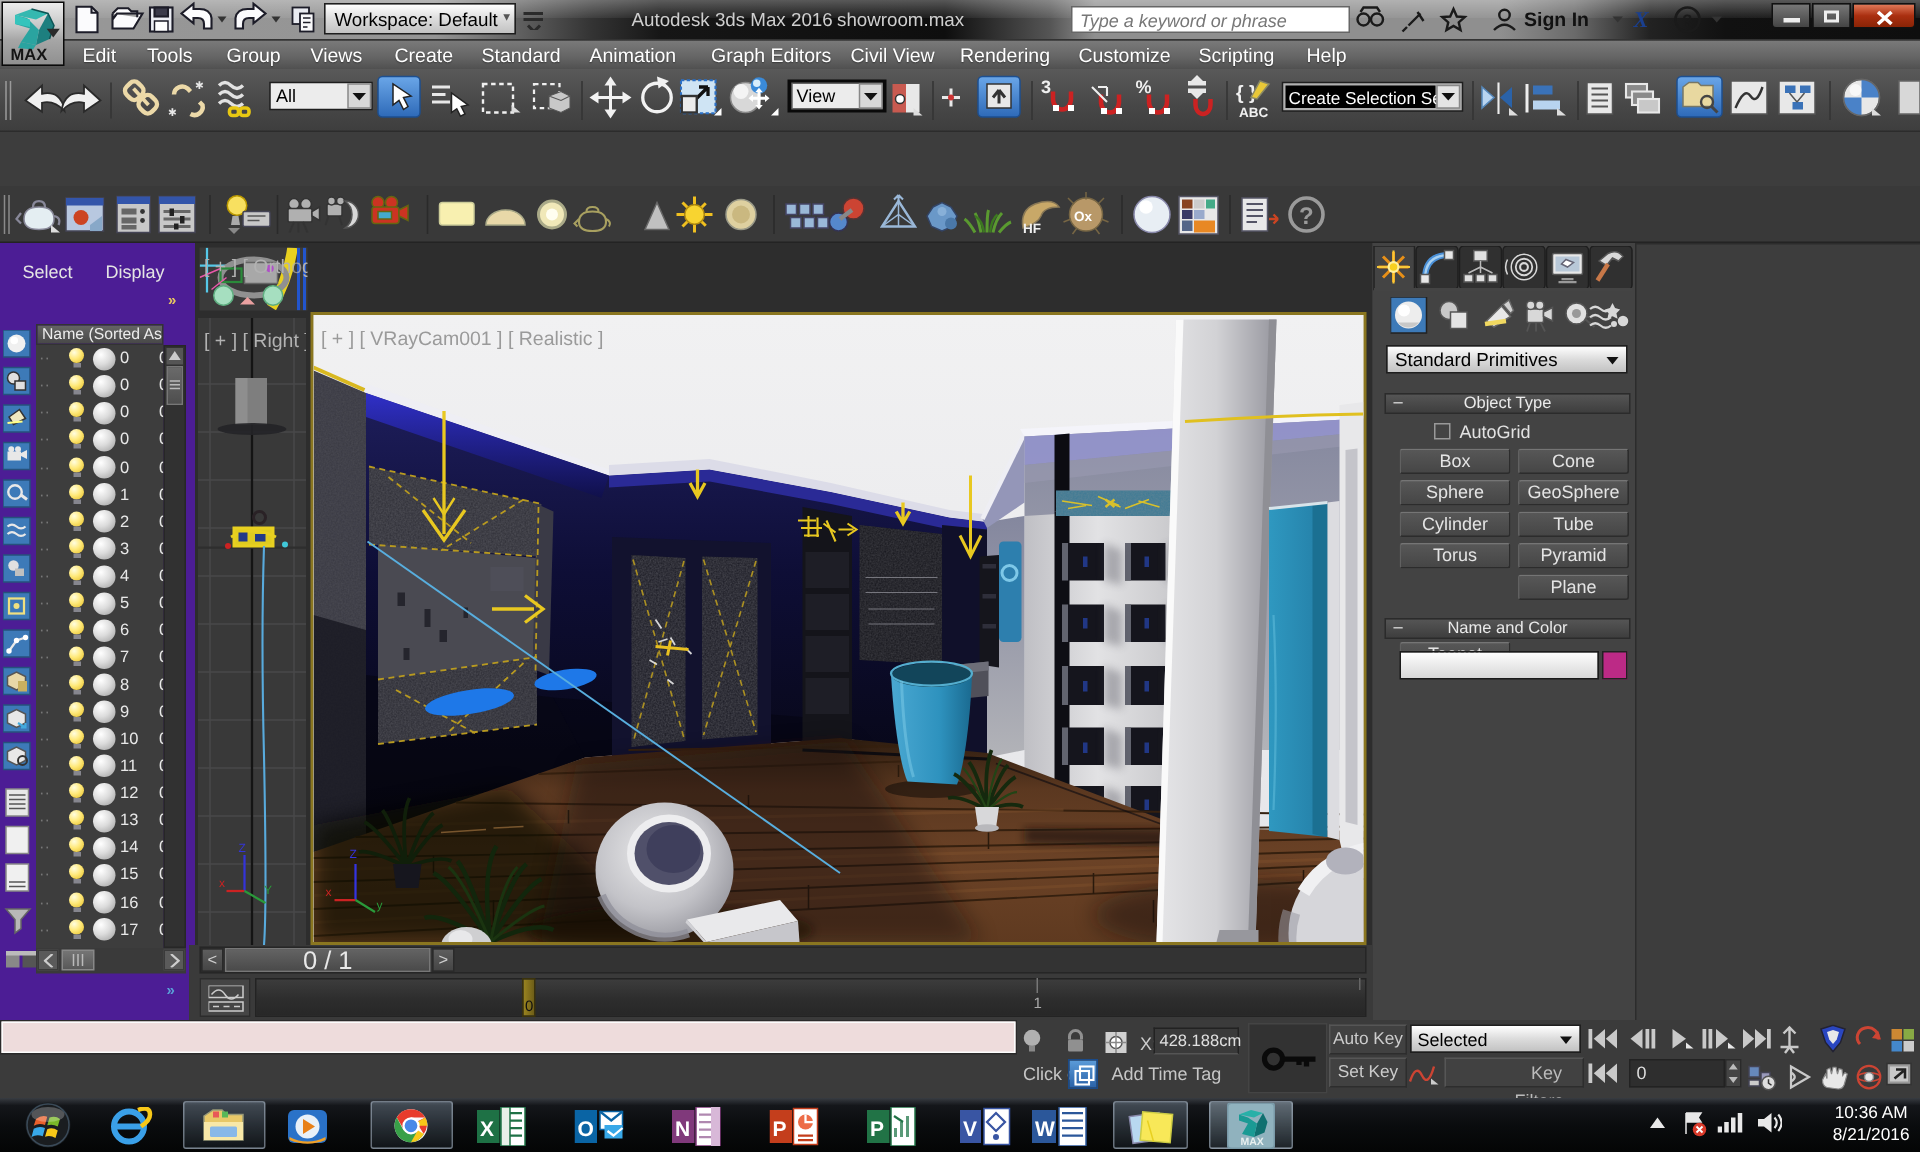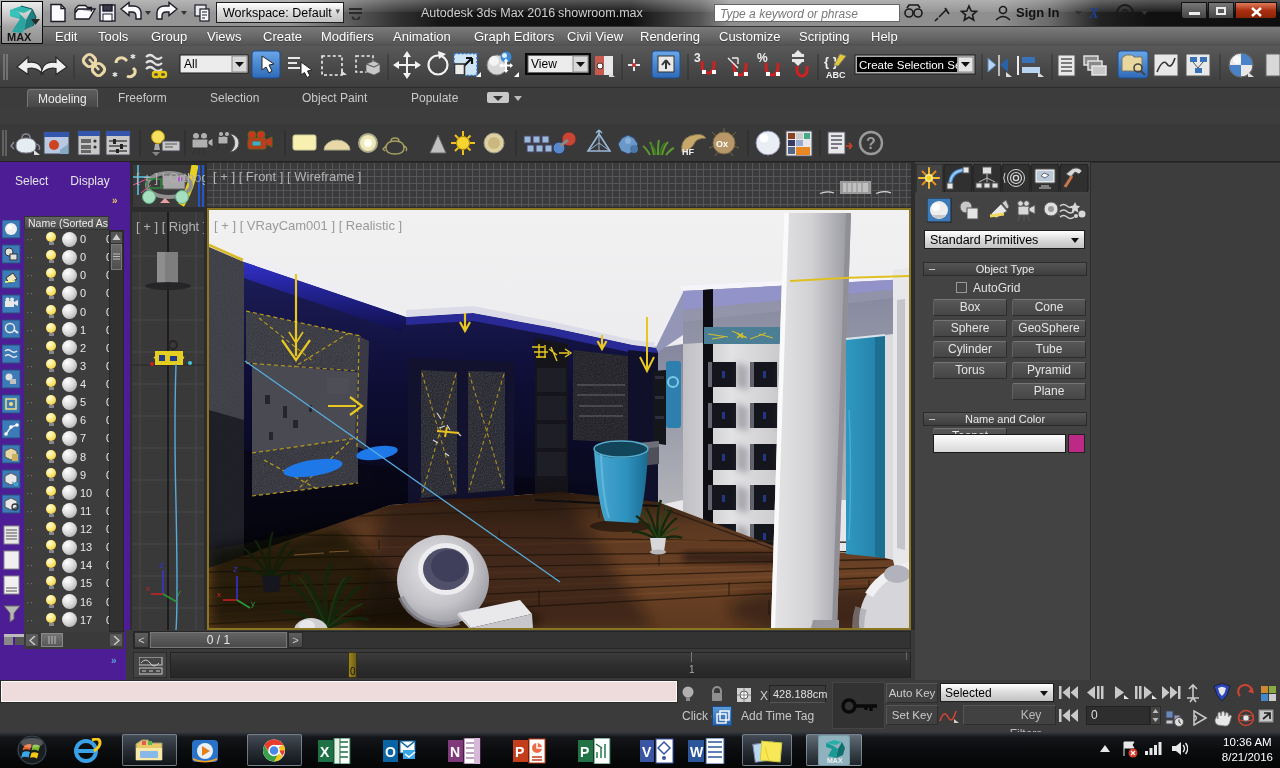--- a/index.html
+++ b/index.html
@@ -133,21 +133,21 @@
       </div>
 </div>
 <div class="abs" id="title-text">Autodesk 3ds Max 2016</div>
 <div class="abs" id="title-text2">showroom.max</div>
 <div class="abs" id="menubar">
   <span style="left:55px">Edit</span>
       <span style="left:98px">Tools</span>
       <span style="left:151px">Group</span>
   <span style="left:207px">Views</span>
       <span style="left:263px">Create</span>
-      <span style="left:321px">Modifiers</span>
+      <span style="left:321px">Standard</span>
   <span style="left:393px">Animation</span>
       <span style="left:474px">Graph Editors</span>
       <span style="left:567px">Civil View</span>
   <span style="left:640px">Rendering</span>
       <span style="left:719px">Customize</span>
       <span style="left:799px">Scripting</span>
   <span style="left:871px">Help</span>
 </div>
 <div class="abs" id="maxbtn">
   <svg style="position:absolute;left:4px;top:2px" width="34" height="30" viewBox="0 0 34 30">
@@ -344,32 +344,20 @@
   <path d="M1220 8 v26" stroke="#333"></path>
 
   <circle cx="1241" cy="19" r="12" fill="#e8e8e8" stroke="#666"></circle>
   <path d="M1241 7 a12 12 0 0 1 12 12 h-12 z" fill="#4a82c8"></path>
   <path d="M1241 31 a12 12 0 0 1 -12 -12 h12 z" fill="#4a82c8"></path>
   <circle cx="1241" cy="19" r="12" fill="none" stroke="#666"></circle>
   <circle cx="1237" cy="14" r="4" fill="#fff" opacity=".7"></circle>
   <path d="M1248 31 h6 l-6 -5 z" fill="#ddd"></path>
   <rect x="1266" y="8" width="14" height="22" fill="#d8d8d8" stroke="#666"></rect>
 </svg>
-</div>
-<div class="abs" id="ribbontabs">
-  <div class="tab active" style="left:27px;">Modeling</div>
-  <span class="tab" style="left:108px;">Freeform</span>
-  <span class="tab" style="left:200px;">Selection</span>
-  <span class="tab" style="left:292px;">Object Paint</span>
-  <span class="tab" style="left:401px;">Populate</span>
-  <svg class="abs" style="left:487px;top:4px" width="36" height="12">
-        <rect x="0" y="0" width="22" height="11" rx="2" fill="#c8c8c8"></rect>
-        <path d="M6 4 h10 l-5 5 z" fill="#333"></path>
-        <path d="M27 4 h8 l-4 5 z" fill="#bbb"></path>
-      </svg>
 </div>
 <div class="abs" id="ribbonicons">
 <svg width="1280" height="38" viewBox="0 0 1280 38">
   <g stroke="#8a8a8a" stroke-width="1">
           <path d="M3 6 v26 M6 6 v26"></path>
         </g>
 
   <path d="M16 22 q0 -8 10 -8 q10 0 10 8 q0 7 -10 7 q-10 0 -10 -7 z" fill="#e4eef2" stroke="#889"></path>
   <path d="M14 18 l-3 4 3 3 M36 20 q5 1 3 6 M22 14 q0 -4 4 -4 q4 0 4 4" fill="none" stroke="#889" stroke-width="1.5"></path>
   <path d="M34 31 h6 l-6 -5 z" fill="#ddd"></path>
@@ -800,39 +788,20 @@
         <path d="M31 382 h-12" stroke="#cc2222"></path>
         <path d="M31 382 l14 8" stroke="#2a9a3a"></path>
       </g>
       <text x="27" y="356" font-size="8" fill="#3434d8">Z</text>
       <text x="44" y="384" font-size="8" fill="#2a9a3a">Y</text>
       <text x="14" y="379" font-size="8" fill="#cc2222">x</text>
     </svg>
     <span class="vplabel" style="left:4px;top:7px;">[ + ] [ Right ] [</span>
   </div>
 
-  <div class="abs" style="left:77px;top:1px;width:704px;height:44px;background:#3a3a3a;overflow:hidden;">
-    <svg width="704" height="44">
-      <defs>
-        <pattern id="fgrid" width="7" height="7" patternUnits="userSpaceOnUse">
-          <rect width="7" height="7" fill="#3b3b3b"></rect>
-          <path d="M0 6.5 h7 M6.5 0 v7" stroke="#56565a" stroke-width="1"></path>
-        </pattern>
-      </defs>
-      <rect width="704" height="44" fill="url(#fgrid)"></rect>
-      <rect x="633" y="18" width="31" height="13" fill="#9a9a9a"></rect>
-      <rect x="636" y="20" width="25" height="9" fill="#c0c0c0"></rect>
-      <g stroke="#8a8a8a" stroke-width="1">
-            <path d="M640 20 v9 M645 20 v9 M650 20 v9 M655 20 v9"></path>
-          </g>
-      <path d="M613 30.5 q7 -3 14 -0.5" stroke="#d8d8d8" stroke-width="1.1" fill="none"></path>
-      <path d="M669 30.5 q8 -3.5 15 -0.5" stroke="#d8d8d8" stroke-width="1.1" fill="none"></path>
-    </svg>
-    <span class="vplabel" style="left:6px;top:6px;">[ + ] [ Front ] [ Wireframe ]</span>
-  </div>
 
   <div class="abs" style="left:77px;top:46px;width:704px;height:422px;background:#8a7620;">
   <div class="abs" style="left:2px;top:2px;width:700px;height:418px;overflow:hidden;background:#f2f2f2;">
     <svg width="700" height="418" viewBox="0 0 700 418">
       <defs>
         <filter id="soft" x="-30%" y="-30%" width="160%" height="160%">
                 <feGaussianBlur stdDeviation="7"></feGaussianBlur>
               </filter>
         <filter id="soft3" x="-30%" y="-30%" width="160%" height="160%">
                 <feGaussianBlur stdDeviation="3"></feGaussianBlur>
@@ -1284,21 +1253,21 @@
 </div>
 <div class="abs" id="rightvoid"></div>
 <svg class="abs" style="left:4px;top:632px;z-index:5" width="22" height="16">
       <rect x="0" y="2" width="9" height="11" fill="#888"></rect>
       <rect x="11" y="2" width="9" height="11" fill="#555"></rect>
       <rect x="0" y="2" width="20" height="3" fill="#bbb"></rect>
     </svg>
 <div class="abs" id="timerow">
   <div class="abs" style="left:7px;top:1px;width:778px;height:18px;background:#333333;border:1px solid #262626;"></div>
   <div class="abs" style="left:8px;top:2px;width:15px;height:16px;background:linear-gradient(180deg,#5e5e5e,#454545);border:1px solid #2a2a2a;color:#ccc;font-size:11px;text-align:center;line-height:15px;">&lt;</div>
-  <div class="abs" style="left:24px;top:2px;width:137px;height:16px;background:linear-gradient(180deg,#636363,#4a4a4a);border:1px solid #777;color:#e8e8e8;font-size:12px;text-align:center;line-height:15px;">0 / 1</div>
+  <div class="abs" style="left:24px;top:2px;width:137px;height:16px;background:linear-gradient(180deg,#636363,#4a4a4a);border:1px solid #777;color:#e8e8e8;font-size:17px;text-align:center;line-height:15px;">0 / 1</div>
   <div class="abs" style="left:162px;top:2px;width:15px;height:16px;background:linear-gradient(180deg,#5e5e5e,#454545);border:1px solid #2a2a2a;color:#ccc;font-size:11px;text-align:center;line-height:15px;">&gt;</div>
 </div>
 <div class="abs" id="trackrow">
   <div class="abs" style="left:7px;top:2px;width:34px;height:26px;background:#454545;border:1px solid #2c2c2c;">
     <svg style="position:absolute;left:5px;top:4px" width="24" height="18">
       <rect x="0" y="0" width="23" height="8" fill="none" stroke="#ccc"></rect>
           <path d="M2 6 q5 -6 9 0 t9 0" stroke="#ccc" fill="none"></path>
       <rect x="0" y="11" width="23" height="6" fill="none" stroke="#ccc"></rect>
           <path d="M3 14 l4 0 m3 0 l4 0 m3 0 l4 0" stroke="#ccc"></path>
     </svg>

